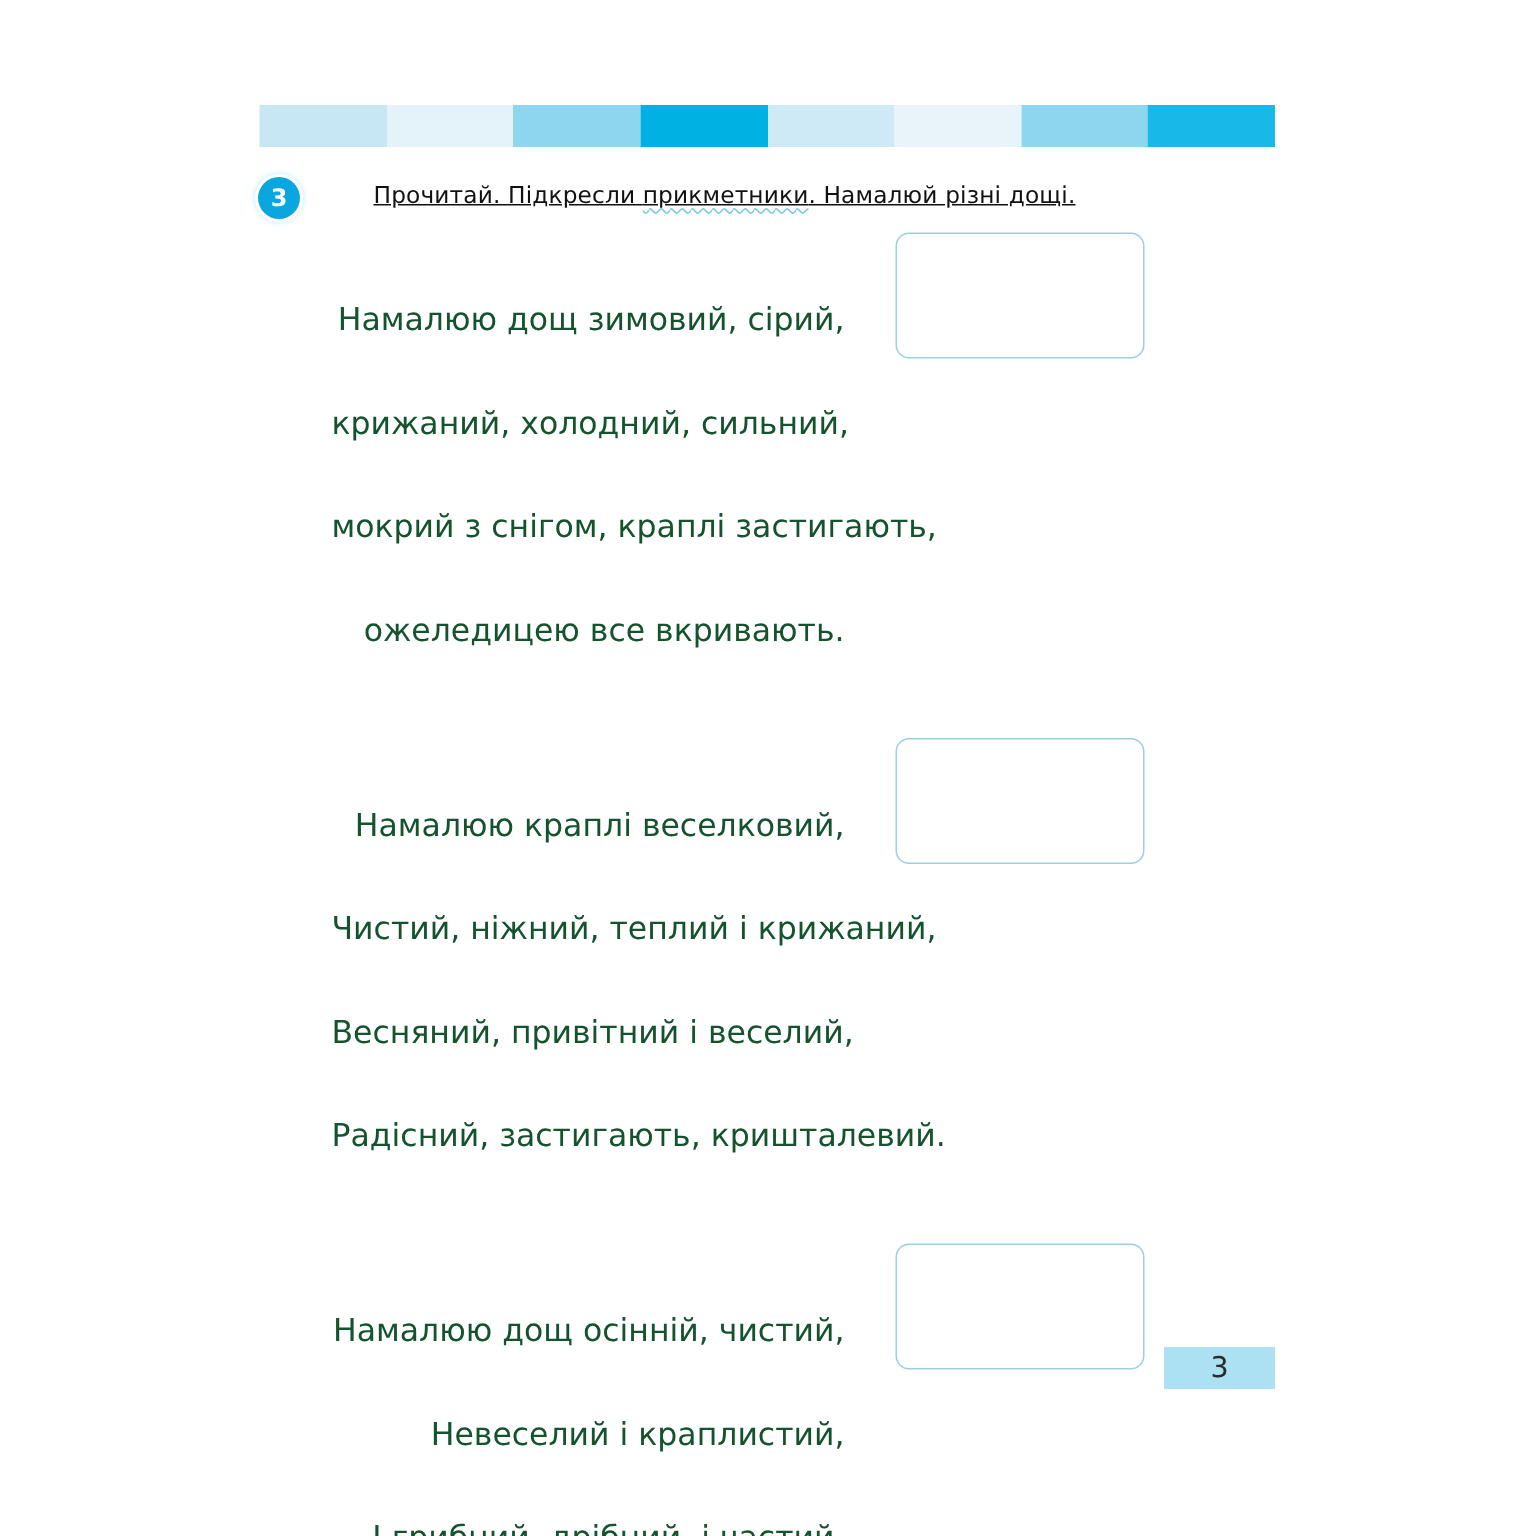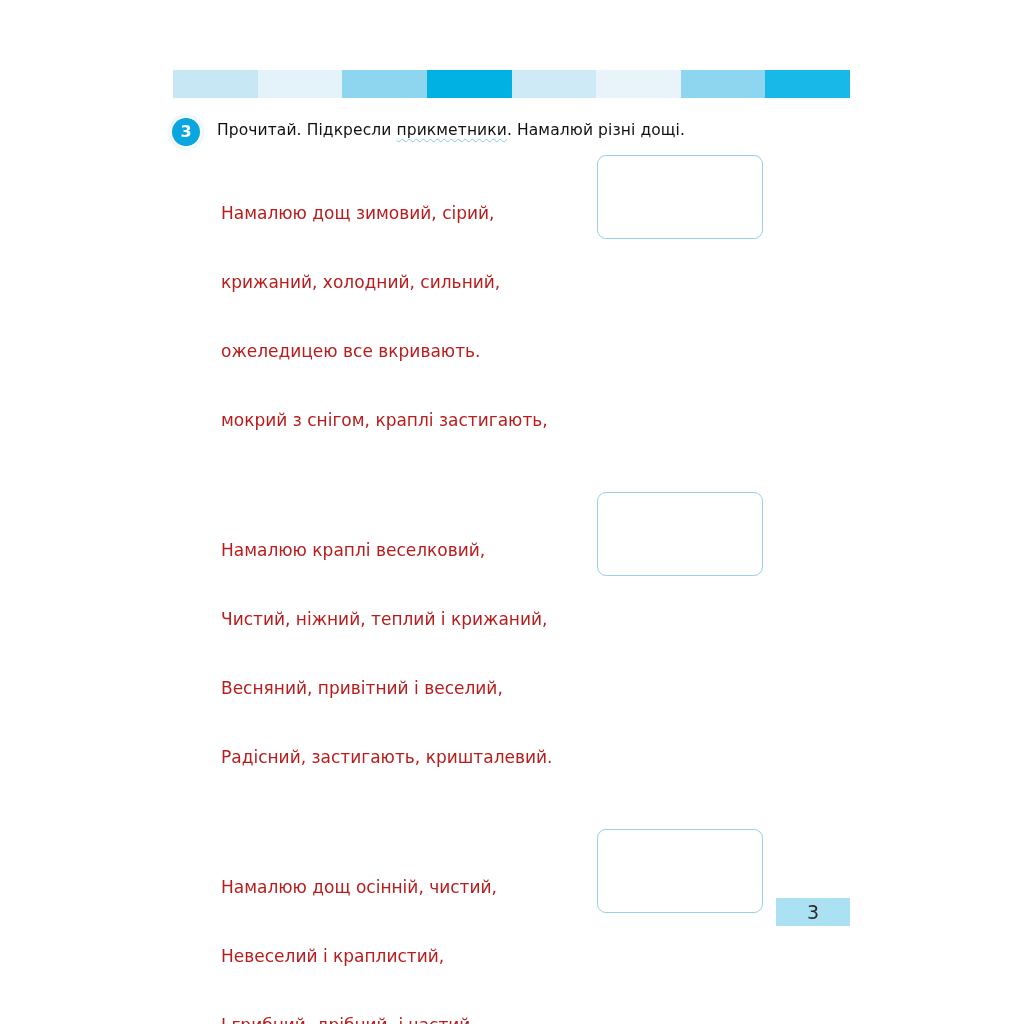--- a/index.html
+++ b/index.html
@@ -81,25 +81,26 @@
   
   .poem-rows { margin-top: 14px; }
 
   .poem-row {
     display: flex;
     align-items: flex-start;
     margin-bottom: 14px;
   }
   .poem-text {
     width: 342px;
-    font-size: 17px;
+    font-size: 21px;
     line-height: 23px;
-    color: #b91c1c;
+    color: #14532d;
     white-space: pre-wrap;
     padding-top: 1px;
+    text-align: right;
   }
   .poem-line { white-space: pre; }
 
   .draw-box {
     width: 164px;
     border: 1.3px solid #9bcfe4;
     border-radius: 9px;
     background: #ffffff;
     margin-left: 34px;
     flex: 0 0 auto;
@@ -134,32 +135,32 @@
       <div class="seg" style="background: rgb(142, 214, 240);"></div>
       <div class="seg" style="background: rgb(24, 184, 232);"></div>
     </div>
 
   <div id="content">
 
     <div class="exercise">
 
       <div class="ex-badge" style="left:-1px; top:-2px;">3</div>
 
-      <div class="ex-head" style="padding-left:44px;">
+      <div class="ex-head" style="padding-left:76px;text-decoration:underline;">
         <span>Прочитай. Підкресли </span><span class="wavy">прикметники</span><span>. Намалюй різні дощі.</span>
       </div>
 
       <div class="poem-rows" style="padding-left:48px;">
 
         <div class="poem-row">
           <div class="poem-text">
             <div class="poem-line">Намалюю дощ зимовий, сірий,</div>
             <div class="poem-line">крижаний, холодний, сильний,</div>
+            <div class="poem-line">мокрий з снігом, краплі застигають,</div>
             <div class="poem-line">ожеледицею все вкривають.</div>
-            <div class="poem-line">мокрий з снігом, краплі застигають,</div>
           </div>
           <div class="draw-box" style="height:82px;"></div>
         </div>
 
         <div class="poem-row">
           <div class="poem-text">
             <div class="poem-line">Намалюю краплі веселковий,</div>
             <div class="poem-line">Чистий, ніжний, теплий і крижаний,</div>
             <div class="poem-line">Весняний, привітний і веселий,</div>
             <div class="poem-line">Радісний, застигають, кришталевий.</div>

